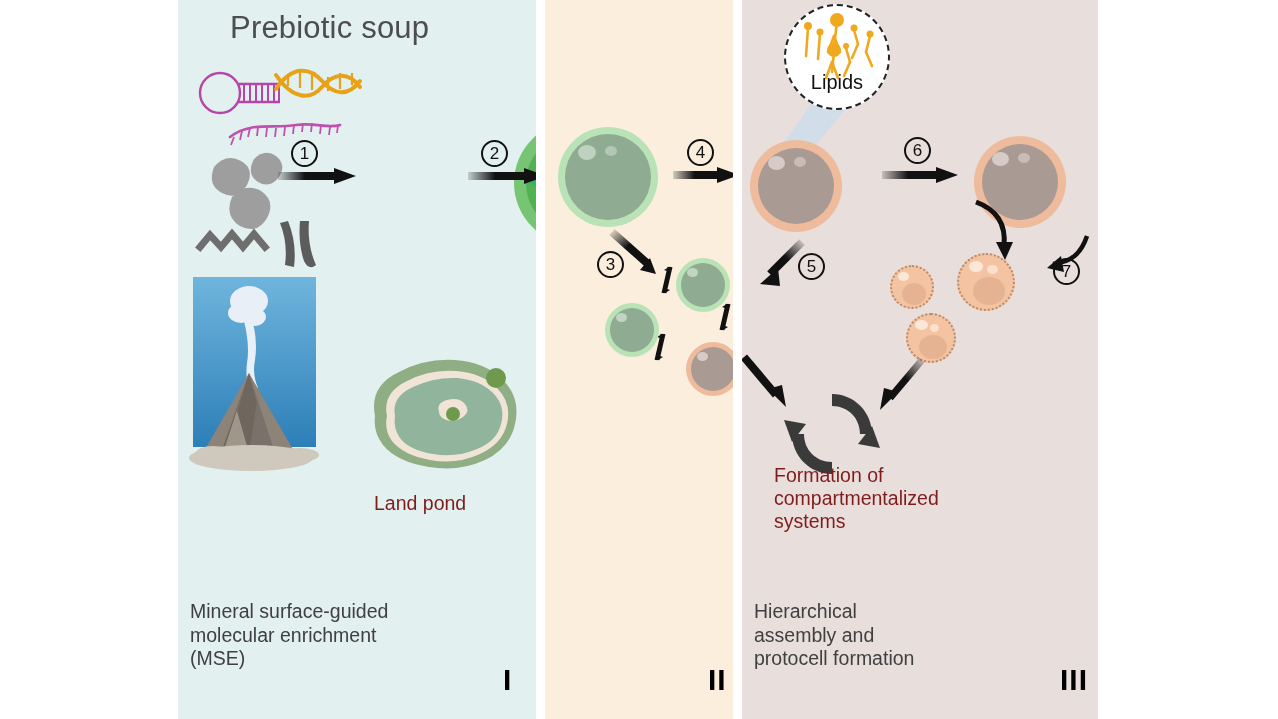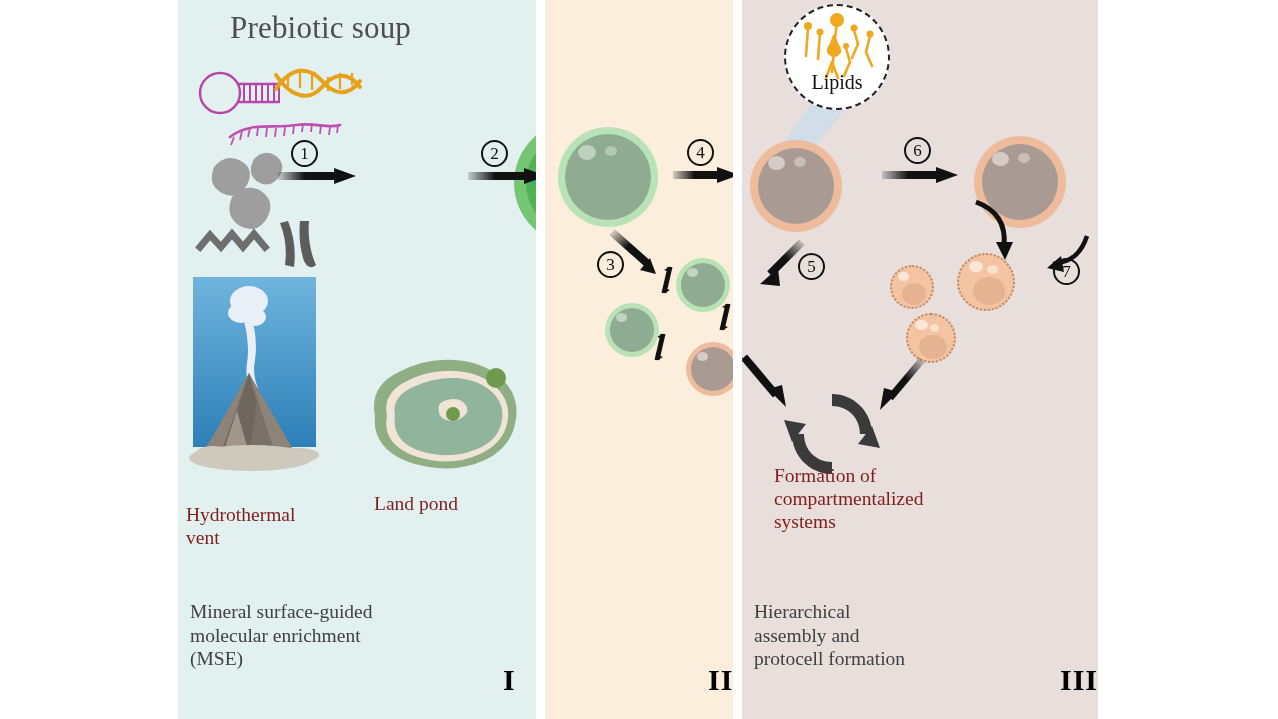--- a/index.html
+++ b/index.html
@@ -1,17 +1,17 @@
 <!DOCTYPE html>
 <html><head>
 <meta charset="utf-8">
 <style>
   html,body{margin:0;padding:0;background:#ffffff;}
   body{width:1278px;height:719px;overflow:hidden;font-family:"Liberation Sans",sans-serif;}
-  #stage{position:relative;width:1278px;height:719px;background:#fff;font-family:Liberation Serif, serif;}
+  #stage{position:relative;width:1278px;height:719px;background:#fff;}
 
   .panel{position:absolute;top:0;height:719px;overflow:hidden;}
   #panel-1{left:178px;width:358px;background:#e2f0ef;}
   #panel-2{left:545px;width:188px;background:#fbeedc;}
   #panel-3{left:742px;width:356px;background:#e8dedc;}
 
   .panel-title{position:absolute;color:#4d4d4d;font-size:31px;letter-spacing:.2px;white-space:nowrap;}
   .caption{position:absolute;color:#404040;font-size:19.5px;line-height:23.5px;white-space:pre-line;}
   .roman{position:absolute;color:#000;font-size:30px;font-weight:700;letter-spacing:1px;}
 
@@ -152,22 +152,20 @@
       <path d="M60 96 L82 176 L32 176 Z" fill="#6f665e"></path>
       <path d="M60 96 L48 134 L60 176 L34 176 Z" fill="#a09689"></path>
       <path d="M60 96 L68 124 L60 176 L86 176 Z" fill="#7a716a"></path>
 
       <g fill="#cfc8bc">
         <ellipse cx="62" cy="181" rx="62" ry="13"></ellipse>
         <ellipse cx="24" cy="176" rx="17" ry="7"></ellipse>
         <ellipse cx="110" cy="178" rx="20" ry="7"></ellipse>
       </g>
     </svg>
-    <div class="lab" style="left:8px;top:503px;">Hydrothermal
-vent</div>
 
     <svg style="position:absolute;left:175px;top:352px;" width="170" height="150" viewBox="0 0 170 150">
       <path d="M22 64 q-6 -30 24 -44 q26 -14 56 -12 q30 2 48 20 q18 18 12 44 q-5 24 -30 36 q-26 12 -56 7 q-32 -5 -46 -22 q-10 -13 -8 -29 z" fill="#8fae84"></path>
       <path d="M34 64 q-5 -23 20 -35 q23 -12 49 -10 q26 2 41 17 q15 15 10 36 q-5 20 -27 30 q-24 11 -50 6 q-27 -5 -38 -19 q-8 -11 -5 -25 z" fill="#efe4d6"></path>
       <path d="M42 64 q-4 -19 18 -29 q21 -10 44 -9 q23 2 36 15 q13 13 8 31 q-4 17 -24 25 q-21 9 -44 5 q-24 -4 -33 -16 q-7 -10 -5 -22 z" fill="#90b49c"></path>
       <path d="M86 60 q-3 -9 8 -12 q12 -3 18 4 q6 7 -2 13 q-10 7 -19 2 q-5 -3 -5 -7 z" fill="#efe4d6"></path>
       <circle cx="100" cy="62" r="7" fill="#6f9a4e"></circle>
       <circle cx="143" cy="26" r="10" fill="#6f9a4e"></circle>
     </svg>
     <div class="lab" style="left:196px;top:492px;">Land pond</div>

